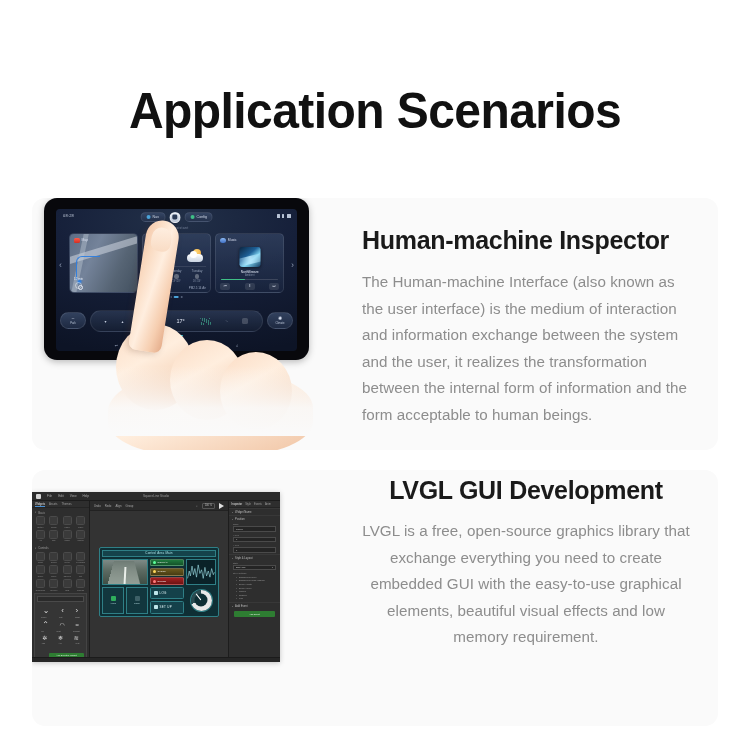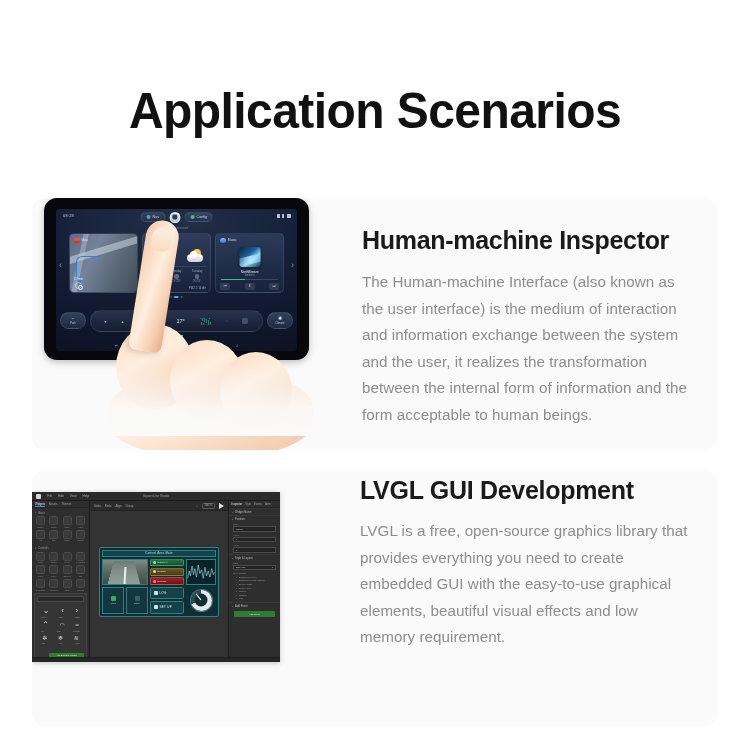--- a/index.html
+++ b/index.html
@@ -44,21 +44,21 @@
 
   .card-media {
     position: relative;
     flex: 0 0 auto;
   }
   .card-body {
     flex: 1 1 auto;
     padding-top: 28px;
   }
   .card.hmi .card-body  { padding-left: 30px; padding-right: 24px; }
-  .card.lvgl .card-body { padding-left: 28px; padding-right: 26px; padding-top: 6px; }
+  .card.lvgl .card-body { padding-left: 28px; padding-right: 26px; padding-top: 6px; text-align: center; }
 
   .card-title {
     font-size: 25px;
     font-weight: bold;
     color: #1a1a1a;
     letter-spacing: -0.3px;
     margin-bottom: 14px;
     white-space: nowrap;
   }
   .card.lvgl .card-title { font-size: 25px; margin-bottom: 13px; }
@@ -987,17 +987,17 @@
           <div class="rsec">Add Event</div>
           <div class="rbtn">Add Event</div>
         </div>
 
         <div class="ide-statusbar"></div>
       </div>
     </div>
 
     <div class="card-body">
       <div class="card-title">LVGL GUI Development</div>
-      <div class="card-text">LVGL is a free, open-source graphics library that provides everything you need to create embedded GUI with the easy-to-use graphical elements, beautiful visual effects and low memory requirement.</div>
+      <div class="card-text">LVGL is a free, open-source graphics library that exchange everything you need to create embedded GUI with the easy-to-use graphical elements, beautiful visual effects and low memory requirement.</div>
     </div>
   </section>
 
 </div>
 
 </body></html>

